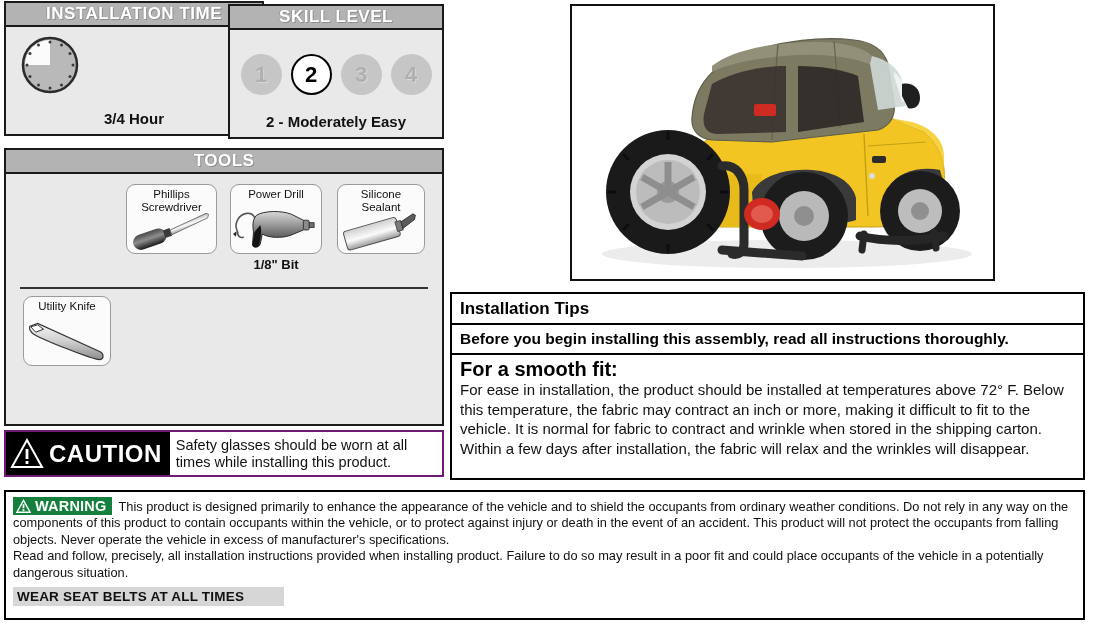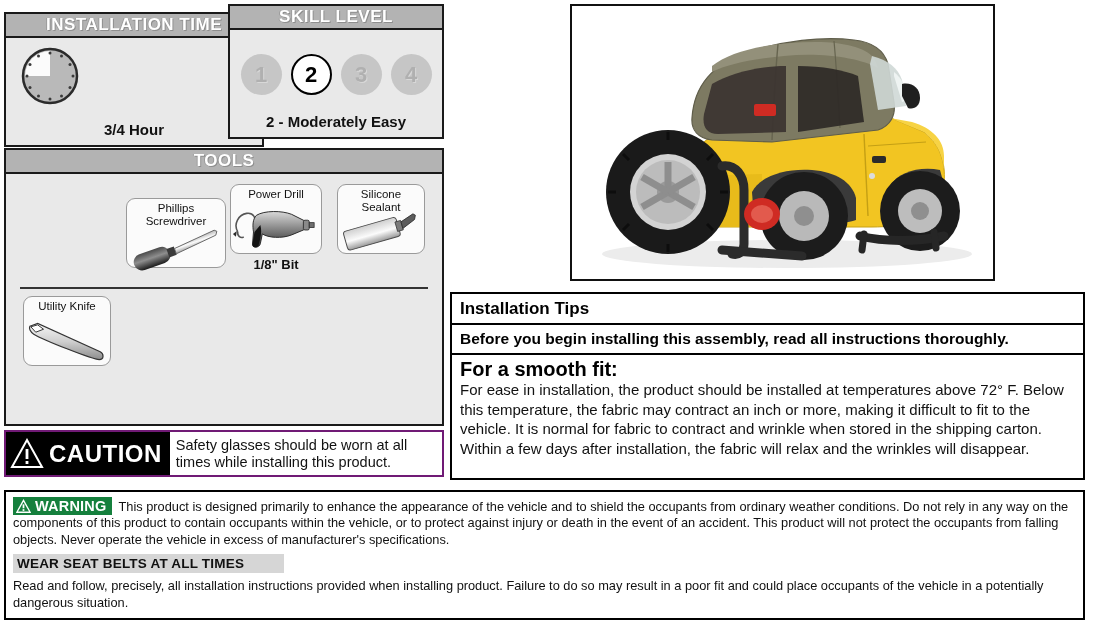--- a/index.html
+++ b/index.html
@@ -20,21 +20,21 @@
     text-align:center;
     font-weight:bold;font-size:17px;letter-spacing:.5px;
     color:#ffffff;
     text-shadow:1px 1px 0 #8e8e8e, -1px 0 0 #9c9c9c;
   }
   .panel-foot{
     text-align:center;font-weight:bold;font-size:15px;color:#111;
   }
 
   
-  #install-time{left:4px;top:12px;width:260px;height:135px;}
+  #install-time{left:4px;top:1px;width:260px;height:135px;}
   #clock-wrap{position:absolute;left:12px;top:30px;}
   #time-value{position:absolute;left:0;right:0;bottom:7px;}
 
   
   #skill-level{left:228px;top:4px;width:216px;height:135px;}
   .skill-row{
     position:absolute;left:0;right:0;top:48px;
     display:flex;justify-content:center;gap:9px;
   }
   .skill-dot{
@@ -153,21 +153,21 @@
     <div class="skill-dot">4</div>
   </div>
   <div class="panel-foot" id="skill-value">2 - Moderately Easy</div>
 </div>
 
 <div class="abs panel" id="tools">
   <div class="panel-head">TOOLS</div>
   <div class="tools-body">
 
 
-    <div class="tool-card" style="left:120px;top:24px;width:100px;height:70px;">
+    <div class="tool-card" style="left:120px;top:10px;width:91px;height:70px;">
       <div class="tool-label">
         <span>Phillips</span><br>
         <span>Screwdriver</span>
       </div>
       <svg class="tool-art" viewBox="0 0 88 70">
         <defs>
           <linearGradient id="sdg" x1="0" y1="1" x2="0" y2="0">
             <stop offset="0" stop-color="#1a1a1a"></stop>
               <stop offset=".55" stop-color="#8e8e8e"></stop>
             <stop offset="1" stop-color="#4a4a4a"></stop>
@@ -373,15 +373,15 @@
   <div id="warn-p1">
     <span id="warn-badge">
       <svg width="15" height="15" viewBox="0 0 34 32">
         <path d="M17 2 L32 29 L2 29 Z" fill="none" stroke="#ffffff" stroke-width="3"></path>
         <rect x="15" y="11" width="4" height="9" fill="#ffffff"></rect>
         <rect x="15" y="22" width="4" height="4" fill="#ffffff"></rect>
       </svg>
       <span id="warn-word">WARNING</span>
     </span><span>This product is designed primarily to enhance the appearance of the vehicle and to shield the occupants from ordinary weather conditions. Do not rely in any way on the components of this product to contain occupants within the vehicle, or to protect against injury or death in the event of an accident. This product will not protect the occupants from falling objects. Never operate the vehicle in excess of manufacturer's specifications.</span>
   </div>
+  <div id="warn-p2">Read and follow, precisely, all installation instructions provided when installing product. Failure to do so may result in a poor fit and could place occupants of the vehicle in a potentially dangerous situation.</div>
   <div id="seatbelt-band">WEAR SEAT BELTS AT ALL TIMES</div>
-  <div id="warn-p2">Read and follow, precisely, all installation instructions provided when installing product. Failure to do so may result in a poor fit and could place occupants of the vehicle in a potentially dangerous situation.</div>
 </div>
 
 </body></html>

